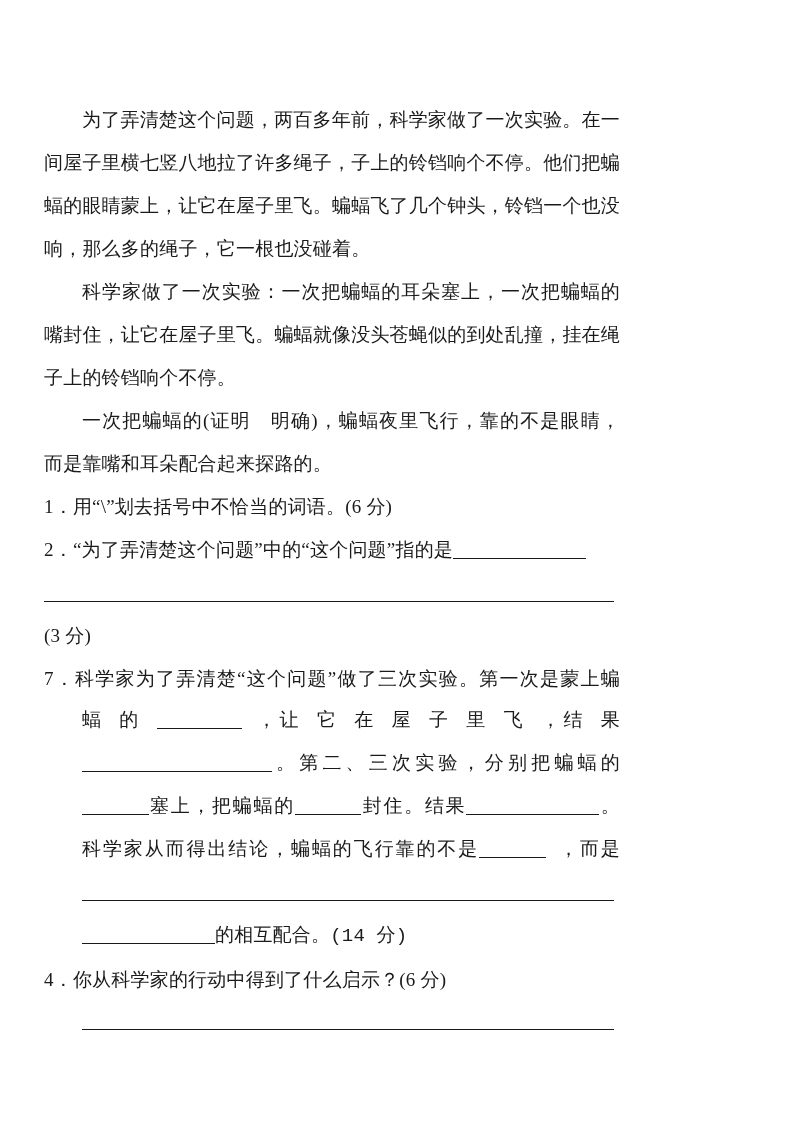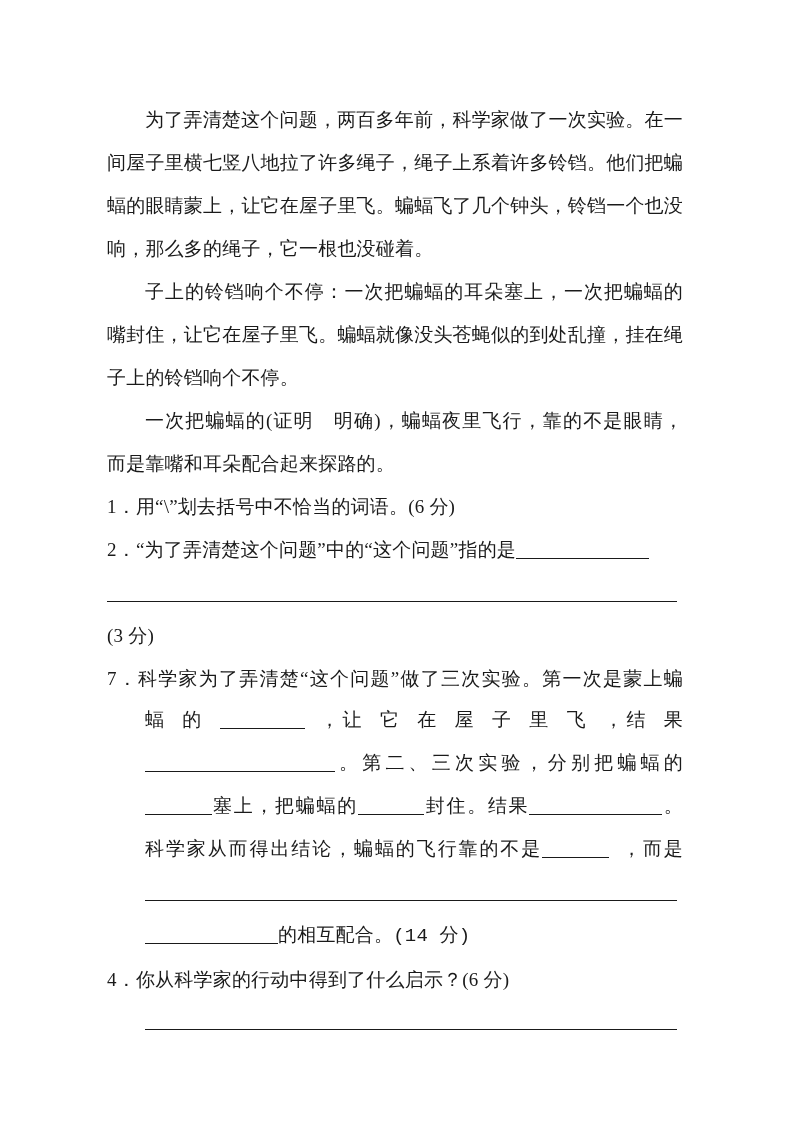--- a/index.html
+++ b/index.html
@@ -7,21 +7,21 @@
     width: 793px;
     height: 1122px;
     background: #ffffff;
     font-family: "Liberation Serif", "DejaVu Serif", serif;
     color: #1a1a1a;
     overflow: hidden;
   }
   .sheet {
     width: 793px;
     height: 1122px;
-    padding: 98px 110px 0 107px;
+    padding: 98px 110px 0 44px;
   }
   .line {
     width: 576px;
     font-size: 19px;
     line-height: 43px;
     letter-spacing: 0.2px;
   }
   
   .just {
     text-align: justify;
@@ -37,24 +37,24 @@
     height: 1px;
     border-bottom: 1.4px solid #1a1a1a;
     vertical-align: -3px;
   }
 </style>
 </head>
 <body>
 
 <div class="sheet">
     <div class="line indent just">为了弄清楚这个问题，两百多年前，科学家做了一次实验。在一</div>
-    <div class="line just">间屋子里横七竖八地拉了许多绳子，绳子上系着许多铃铛。他们把蝙</div>
+    <div class="line just">间屋子里横七竖八地拉了许多绳子，子上的铃铛响个不停。他们把蝙</div>
     <div class="line just">蝠的眼睛蒙上，让它在屋子里飞。蝙蝠飞了几个钟头，铃铛一个也没</div>
     <div class="line">响，那么多的绳子，它一根也没碰着。</div>
-    <div class="line indent just">子上的铃铛响个不停：一次把蝙蝠的耳朵塞上，一次把蝙蝠的</div>
+    <div class="line indent just">科学家做了一次实验：一次把蝙蝠的耳朵塞上，一次把蝙蝠的</div>
     <div class="line just">嘴封住，让它在屋子里飞。蝙蝠就像没头苍蝇似的到处乱撞，挂在绳</div>
     <div class="line">子上的铃铛响个不停。</div>
     <div class="line indent just">一次把蝙蝠的(证明　明确)，蝙蝠夜里飞行，靠的不是眼睛，</div>
     <div class="line">而是靠嘴和耳朵配合起来探路的。</div>
     <div class="line">1．用“\”划去括号中不恰当的词语。(6 分)</div>
     <div class="line">2．“为了弄清楚这个问题”中的“这个问题”指的是<span class="blank" style="width: 133px;"></span></div>
     <div class="line"><span class="blank" style="width: 570px;"></span></div>
     <div class="line">(3 分)</div>
     <div class="line just">7．科学家为了弄清楚“这个问题”做了三次实验。第一次是蒙上蝙</div>
     <div class="line hang just">蝠 的 <span class="blank" style="width: 85.5px;"></span> ，让 它 在 屋 子 里 飞 ，结 果</div>

